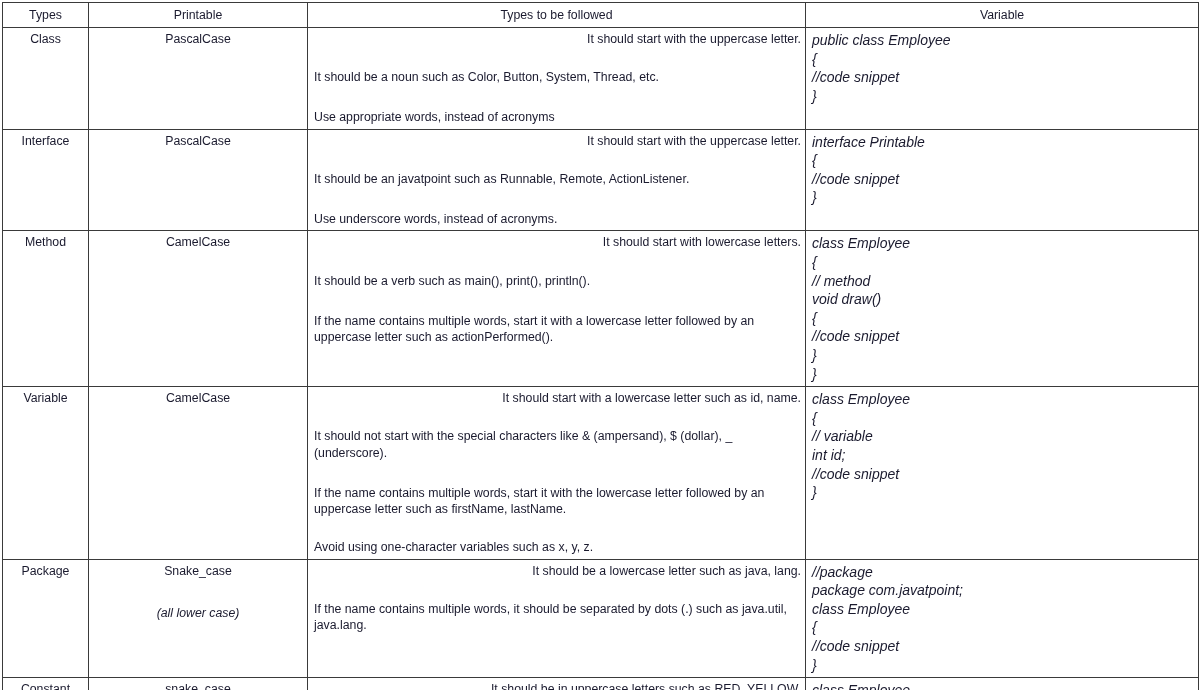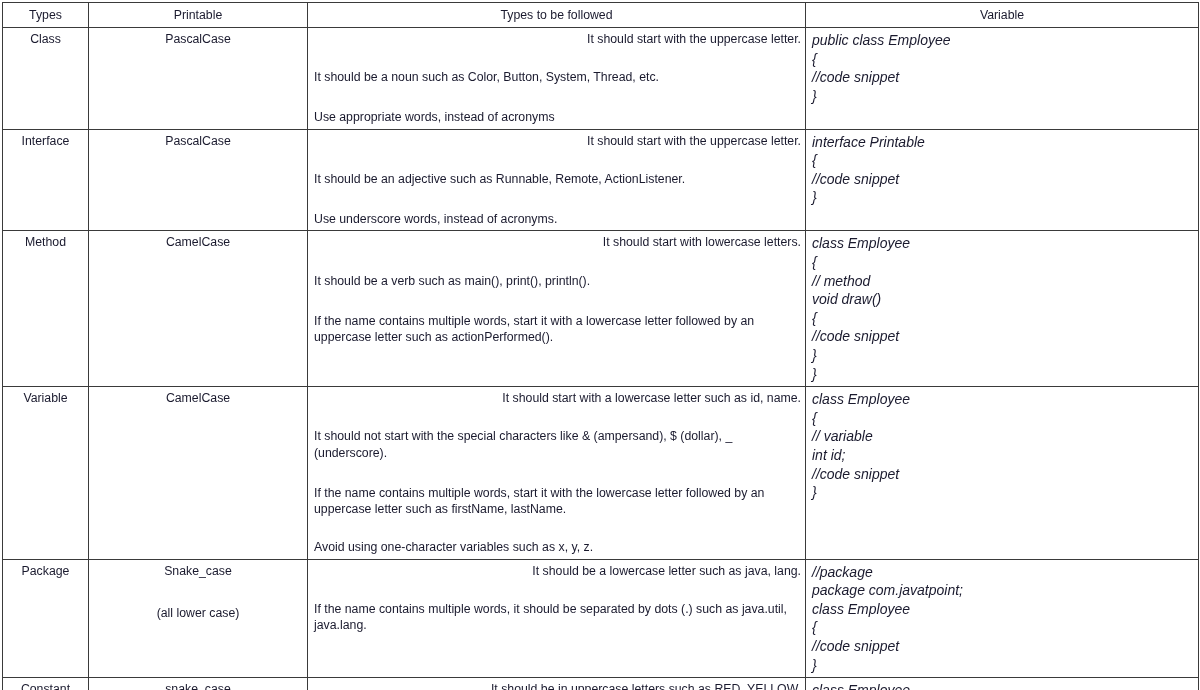--- a/index.html
+++ b/index.html
@@ -66,20 +66,21 @@
   .conv-stack {
     display: block;
     text-align: center;
   }
   .conv-stack .conv-main {
     display: block;
     margin-bottom: 26px;
   }
   .conv-stack .conv-sub {
     display: block;
+    font-style: italic;
   }
   
   td.col-rules { vertical-align: top; }
   td.col-rules .cell-pad { padding-left: 6px; padding-right: 4px; }
   td.col-rules.v-center { vertical-align: middle; }
   .rule-item { display: block; }
   .rule-gap-1 { margin-bottom: 22px; text-align: right; }
   .rule-gap-2 { margin-bottom: 24px; }
   .rule-gap-3 { margin-bottom: 22px; }
   
@@ -151,21 +152,21 @@
       <tr class="row-interface">
         <td class="col-type">
           <div class="cell-pad"><span>Interface</span></div>
         </td>
         <td class="col-conv">
           <div class="cell-pad"><span>PascalCase</span></div>
         </td>
         <td class="col-rules">
           <div class="cell-pad">
             <span class="rule-item rule-gap-1">It should start with the uppercase letter.</span>
-            <span class="rule-item rule-gap-2">It should be an adjective such as Runnable, Remote, ActionListener.</span>
+            <span class="rule-item rule-gap-2">It should be an javatpoint such as Runnable, Remote, ActionListener.</span>
             <span class="rule-item">Use underscore words, instead of acronyms.</span>
           </div>
         </td>
         <td class="col-example v-middle">
           <div class="cell-pad">
               <code class="code-block">interface Printable
 {
 //code snippet
 }</code>
             </div>

